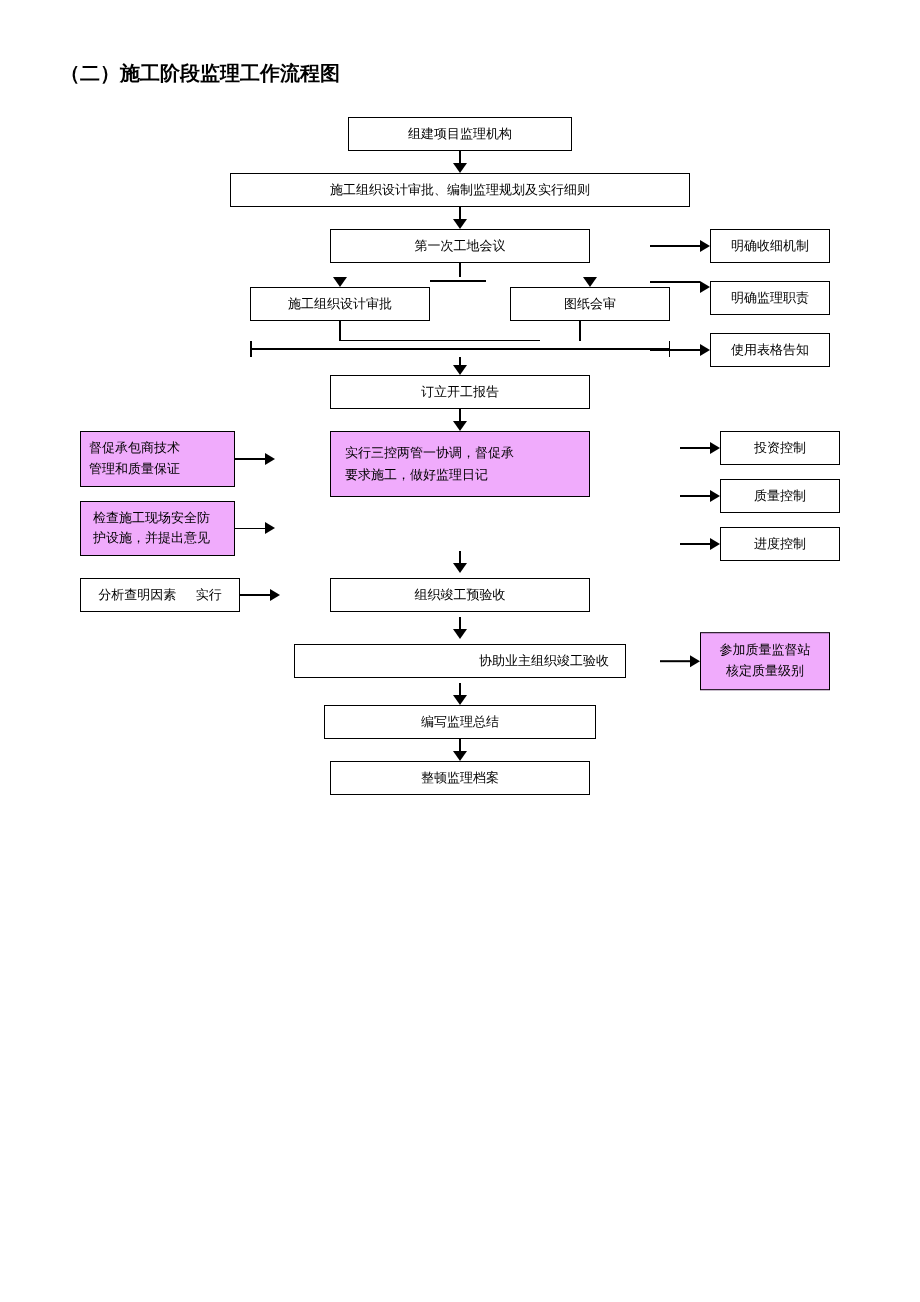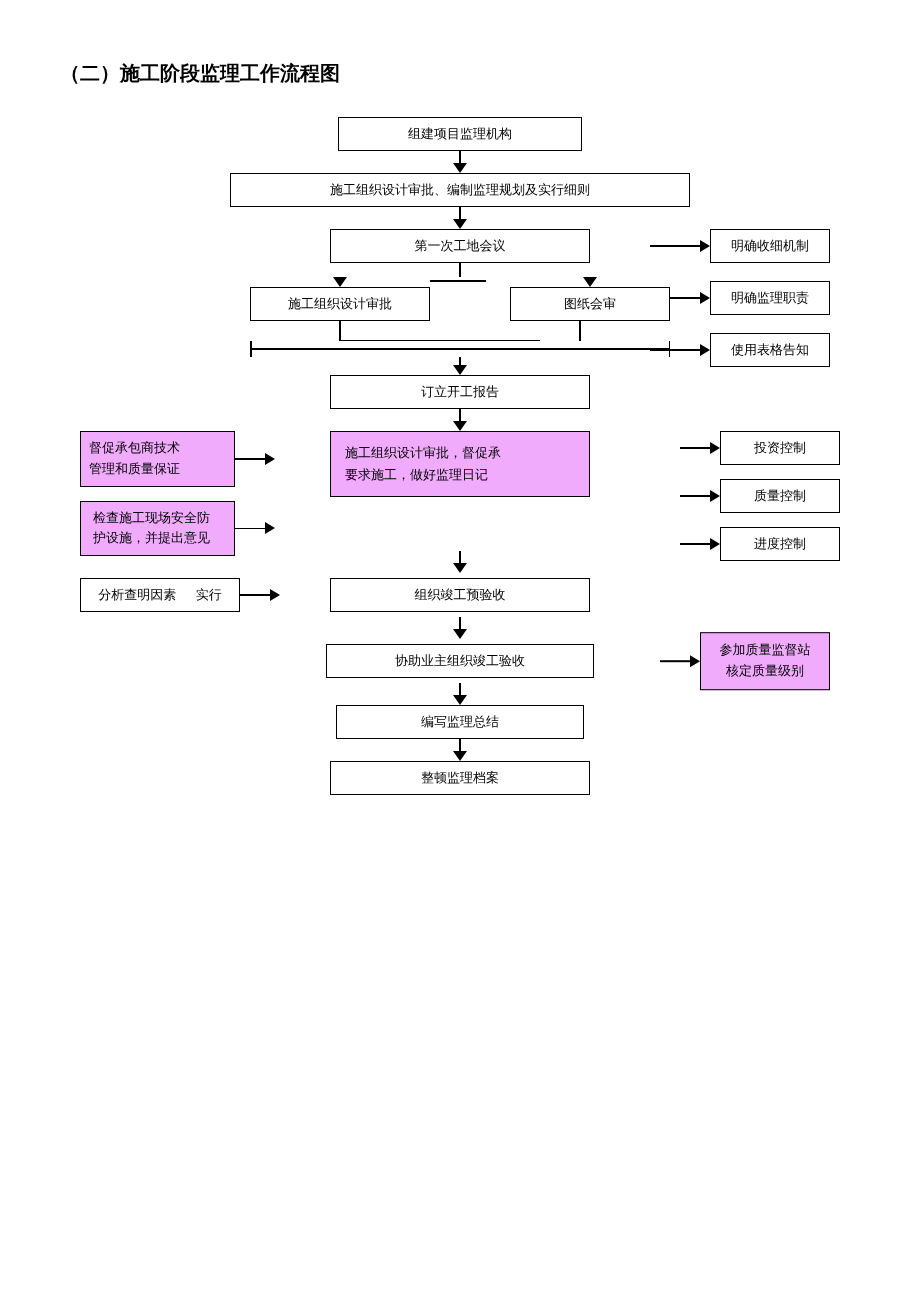--- a/index.html
+++ b/index.html
@@ -32,21 +32,21 @@
     .box {
       border: 1.5px solid #000;
       padding: 7px 16px;
       text-align: center;
       background: #fff;
       position: relative;
       white-space: nowrap;
     }
 
     .box-medium {
-      width: 244px;
+      width: 224px;
     }
 
     .box-small {
       width: 120px;
     }
 
     
     .arrow-down {
       width: 0;
       height: 0;
@@ -118,21 +118,21 @@
 
     <div style="position:absolute; right:30px; top:0; display:flex; flex-direction:column; gap:14px;">
 
       <div style="display:flex; align-items:center; margin-bottom:4px;">
         <div class="hline-connector" style="width:50px;"></div>
         <div class="arrow-right"></div>
         <div class="box box-small" style="margin-left:0;">
           <span>明确收细机制</span>
         </div>
       </div>
-      <div style="display:flex; align-items:center; margin-bottom:4px;">
+      <div style="display:flex; margin-bottom:4px;">
         <div class="hline-connector" style="width:50px;"></div>
         <div class="arrow-right"></div>
         <div class="box box-small" style="margin-left:0;">
           <span>明确监理职责</span>
         </div>
       </div>
       <div style="display:flex; align-items:center;">
         <div class="hline-connector" style="width:50px;"></div>
         <div class="arrow-right"></div>
         <div class="box box-small" style="margin-left:0;">
@@ -227,21 +227,21 @@
         <div class="multiline-box" style="width:155px; text-align:left; padding:6px 12px;">
           <div>检查施工现场安全防</div>
           <div>护设施，并提出意见</div>
         </div>
         <div class="hline-connector" style="width:30px;"></div>
         <div class="arrow-right"></div>
       </div>
     </div>
 
     <div class="multiline-box" style="width:260px; text-align:left; padding:10px 14px; line-height:1.7;">
-      <div>施工组织设计审批，督促承</div>
+      <div>实行三控两管一协调，督促承</div>
       <div>要求施工，做好监理日记</div>
     </div>
 
     <div style="position:absolute; right:20px; top:0; display:flex; flex-direction:column; gap:14px;">
 
       <div style="display:flex; align-items:center;">
         <div class="hline-connector" style="width:30px;"></div>
         <div class="arrow-right"></div>
         <div class="box box-small">
           <span>投资控制</span>
@@ -283,38 +283,38 @@
 
     <div class="box" style="width:260px;">
       <span>组织竣工预验收</span>
     </div>
   </div>
 
   <div class="vline vline-12"></div>
   <div class="arrow-down"></div>
 
   <div style="position:relative; width:100%; display:flex; justify-content:center; align-items:center; min-height:44px;">
-    <div class="box" style="width:268px;">
+    <div class="box" style="width:332px;text-align:right;">
       <span>协助业主组织竣工验收</span>
     </div>
 
     <div style="position:absolute; right:30px; top:50%; transform:translateY(-50%); display:flex; align-items:center;">
       <div class="hline-connector" style="width:30px;"></div>
       <div class="arrow-right"></div>
       <div class="multiline-box" style="width:130px; padding:7px 10px; text-align:center;">
         <div>参加质量监督站</div>
         <div>核定质量级别</div>
       </div>
     </div>
   </div>
 
   <div class="vline vline-12"></div>
   <div class="arrow-down"></div>
 
-  <div class="box" style="width:248px;">
+  <div class="box" style="width:272px;">
     <span>编写监理总结</span>
   </div>
 
   <div class="vline vline-12"></div>
   <div class="arrow-down"></div>
 
   <div class="box" style="width:260px;">
     <span>整顿监理档案</span>
   </div>
 

